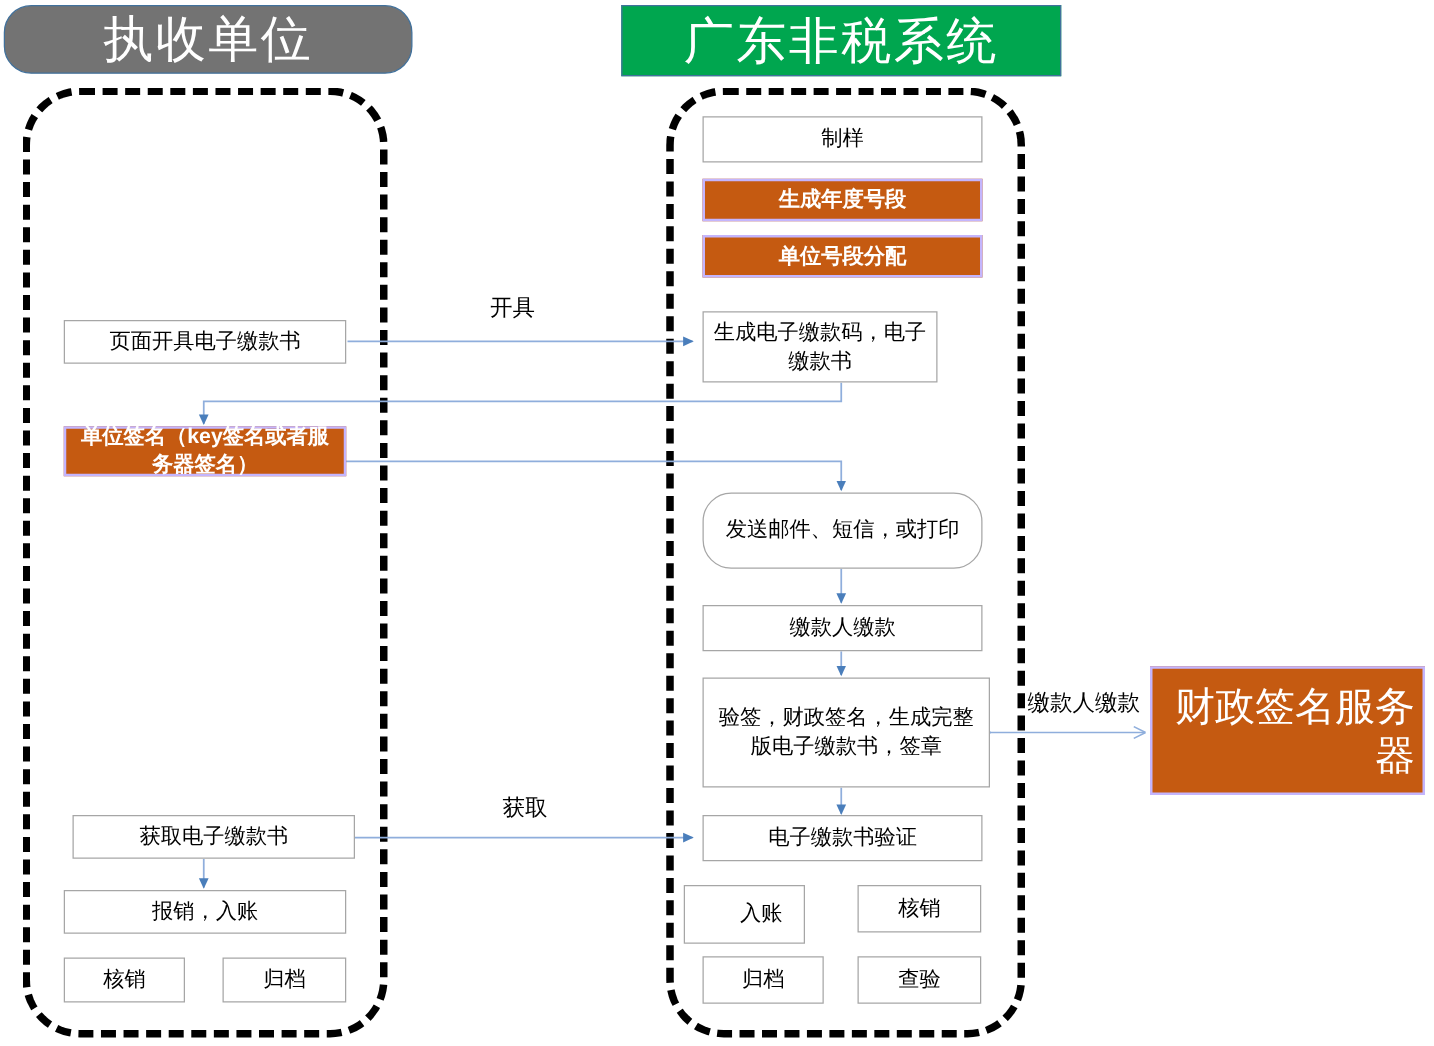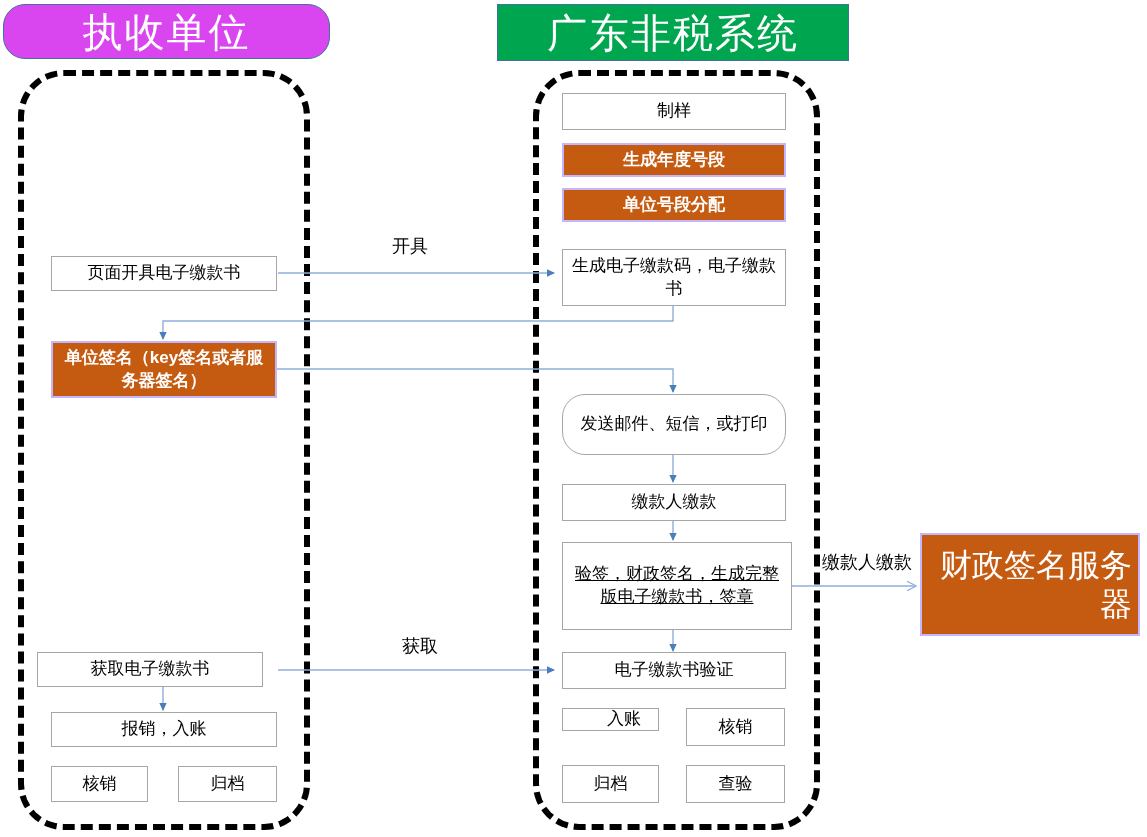--- a/index.html
+++ b/index.html
@@ -20,21 +20,21 @@
     box-sizing:border-box;
     border:1px solid #41719C;
     display:flex;
     align-items:center;
     justify-content:center;
     color:#ffffff;
     font-size:40px;
     letter-spacing:2px;
     line-height:1;
   }
-  #hdr-left{left:3px;  top:4px;  width:327px; height:55px; background:#d946ef;border-radius:22px;}
+  #hdr-left{left:3px;  top:4px;  width:327px; height:55px; background:#737373;border-radius:22px;}
   #hdr-right{left:497px; top:4px; width:352px; height:57px; background:#00A64F;}
 
   .lane{
     position:absolute;
     box-sizing:border-box;
     border:6px dashed #000000;
     border-radius:46px;
     background:transparent;
   }
   #lane-left{left:18px;  top:70px; width:292px; height:760px;}
@@ -119,40 +119,40 @@
 
     <path d="M163,687 L163,710" fill="none" stroke="#8FAEDC" stroke-width="1.4" marker-end="url(#ah)"></path>
   </svg>
 
   <div class="node" style="left:562px; top:93px; width:224px; height:37px;">制样</div>
 
   <div class="node orange" style="left:562px; top:143px; width:224px; height:34px;">生成年度号段</div>
 
   <div class="node orange" style="left:562px; top:188px; width:224px; height:34px;">单位号段分配</div>
 
-  <div class="node" style="left:562px; top:249px; width:224px; height:57px;">生成电子缴款码，电子缴款书</div>
+  <div class="node" style="left:562px; top:249px; width:188px; height:57px;">生成电子缴款码，电子缴款书</div>
 
   <div class="node" style="left:562px; top:394px; width:224px; height:61px;border-radius:23px;">发送邮件、短信，或打印</div>
 
   <div class="node" style="left:562px; top:484px; width:224px; height:37px;">缴款人缴款</div>
 
-  <div class="node" style="left:562px; top:542px; width:230px; height:88px;text-decoration:underline;">验签，财政签名，生成完整版电子缴款书，签章</div>
+  <div class="node" style="left:562px; top:542px; width:230px; height:88px;">验签，财政签名，生成完整版电子缴款书，签章</div>
 
   <div class="node" style="left:562px; top:652px; width:224px; height:37px;">电子缴款书验证</div>
 
-  <div class="node" style="left:562px; top:708px; width:97px; height:23px;padding-left:33px;">入账</div>
+  <div class="node" style="left:547px; top:708px; width:97px; height:47px;padding-left:33px;">入账</div>
   <div class="node" style="left:686px; top:708px; width:99px; height:38px;">核销</div>
   <div class="node" style="left:562px; top:765px; width:97px; height:38px;">归档</div>
   <div class="node" style="left:686px; top:765px; width:99px; height:38px;">查验</div>
 
   <div class="node" style="left:51px; top:256px; width:226px; height:35px;">页面开具电子缴款书</div>
 
-  <div class="node orange" style="left:51px; top:341px; width:226px; height:57px;">单位签名（key签名或者服务器签名）</div>
+  <div class="node orange" style="left:51px; top:341px; width:226px; height:40px;">单位签名（key签名或者服务器签名）</div>
 
-  <div class="node" style="left:37px; top:652px; width:226px; height:35px;">获取电子缴款书</div>
+  <div class="node" style="left:58px; top:652px; width:226px; height:35px;">获取电子缴款书</div>
 
   <div class="node" style="left:51px; top:712px; width:226px; height:35px;">报销，入账</div>
 
   <div class="node" style="left:51px; top:766px; width:97px; height:36px;">核销</div>
   <div class="node" style="left:178px; top:766px; width:99px; height:36px;">归档</div>
 
   <div class="node orange big" style="left:920px; top:533px; width:220px; height:103px;text-align:right;">财政签名服务器</div>
 
   <div class="edge-label" style="left:392px; top:234px;">开具</div>
   <div class="edge-label" style="left:402px; top:634px;">获取</div>

